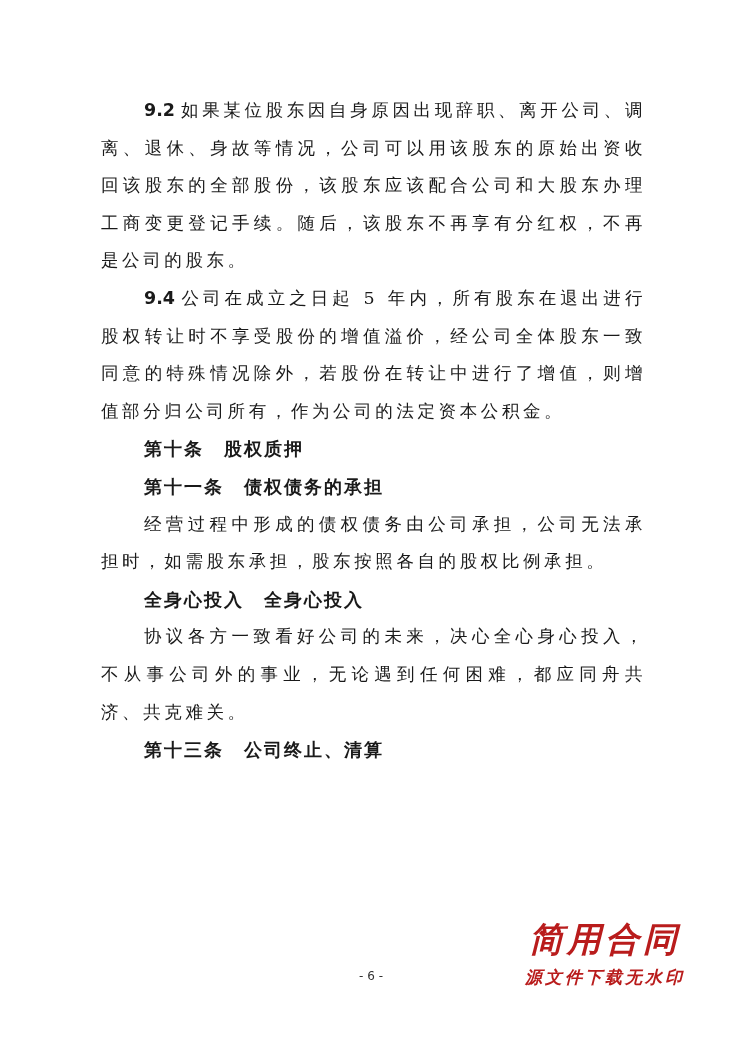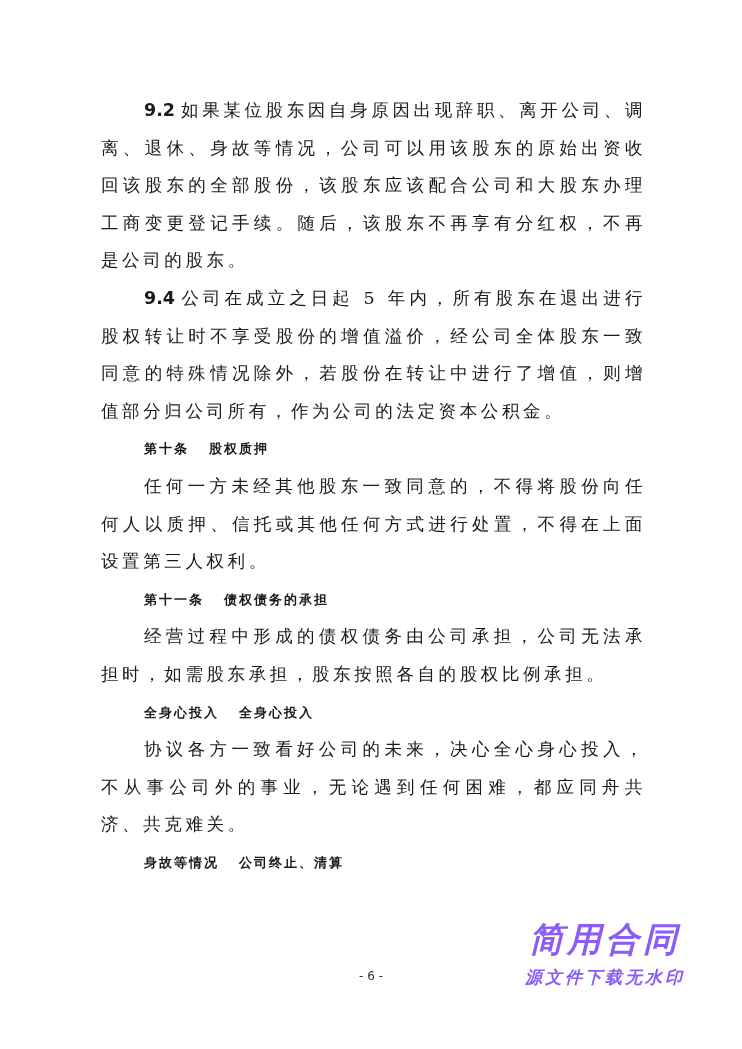--- a/index.html
+++ b/index.html
@@ -38,21 +38,21 @@
     text-justify: inter-character;
   }
   .para .num {
     font-family: "DejaVu Sans", "Liberation Sans", sans-serif;
     font-weight: 600;
     letter-spacing: 0;
     margin-right: 6px;
   }
   .heading {
     margin: 0;
-    font-size: 13px;
+    font-size: 18px;
     line-height: 37.6px;
     padding-left: 43px;
     font-weight: bold;
     letter-spacing: 2px;
   }
   .heading .art-label { margin-right: 20px; }
 
   .page-number {
     position: absolute;
     top: 969px;
@@ -63,21 +63,21 @@
     font-size: 12px;
     color: #333;
   }
 
   .watermark {
     position: absolute;
     left: 505px;
     top: 918px;
     width: 200px;
     text-align: center;
-    color: #8b5cf6;
+    color: #b91c1c;
     font-family: "DejaVu Sans", "Liberation Sans", sans-serif;
     font-style: italic;
     user-select: none;
   }
   .watermark .wm-main {
     display: block;
     font-size: 34px;
     font-weight: bold;
     letter-spacing: 4px;
     line-height: 42px;
@@ -98,31 +98,30 @@
 <div class="page">
   <div class="content">
 
     <p class="para"><span class="num">9.2</span><span>如果某位股东因自身原因出现辞职、离开公司、调离、退休、身故等情况，公司可以用该股东的原始出资收回该股东的全部股份，该股东应该配合公司和大股东办理工商变更登记手续。随后，该股东不再享有分红权，不再是公司的股东。</span></p>
 
 
     <p class="para"><span class="num">9.4</span><span>公司在成立之日起 5 年内，所有股东在退出进行股权转让时不享受股份的增值溢价，经公司全体股东一致同意的特殊情况除外，若股份在转让中进行了增值，则增值部分归公司所有，作为公司的法定资本公积金。</span></p>
 
     <p class="heading"><span class="art-label">第十条</span><span>股权质押</span></p>
 
-    <p class="para"><span>任何一方未经其他股东一致同意的，不得将股份向任何人以质押、信托或其他任何方式进行处置，不得在上面设置第三人权利。</span></p>
 
     <p class="heading"><span class="art-label">第十一条</span><span>债权债务的承担</span></p>
 
     <p class="para"><span>经营过程中形成的债权债务由公司承担，公司无法承担时，如需股东承担，股东按照各自的股权比例承担。</span></p>
 
     <p class="heading"><span class="art-label">全身心投入</span><span>全身心投入</span></p>
 
     <p class="para"><span>协议各方一致看好公司的未来，决心全心身心投入，不从事公司外的事业，无论遇到任何困难，都应同舟共济、共克难关。</span></p>
 
-    <p class="heading"><span class="art-label">身故等情况</span><span>公司终止、清算</span></p>
+    <p class="heading"><span class="art-label">第十三条</span><span>公司终止、清算</span></p>
 
   </div>
 
   <div class="watermark">
     <span class="wm-main">简用合同</span>
     <span class="wm-sub">源文件下载无水印</span>
   </div>
 
   <div class="page-number">- 6 -</div>
 </div>

